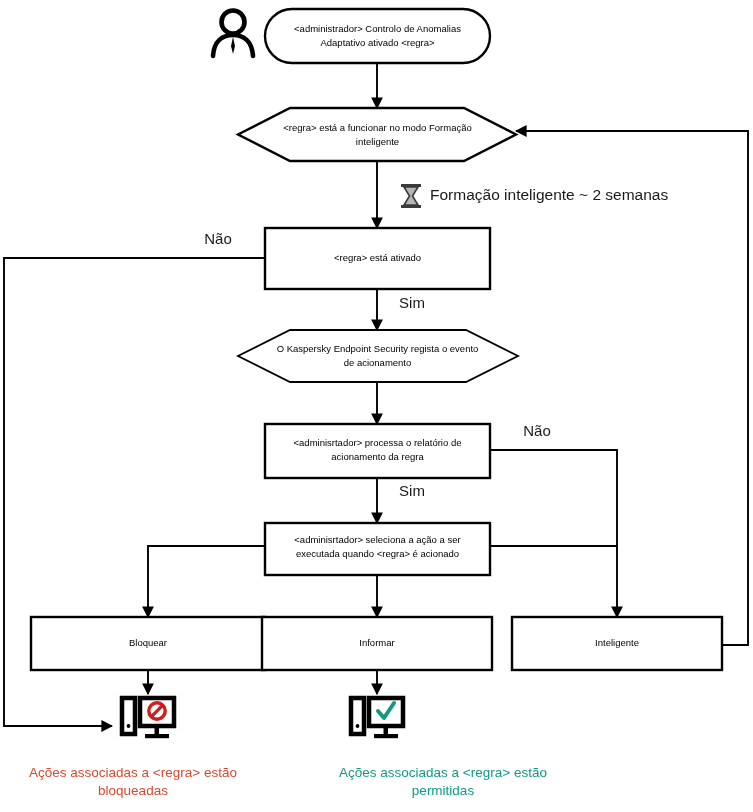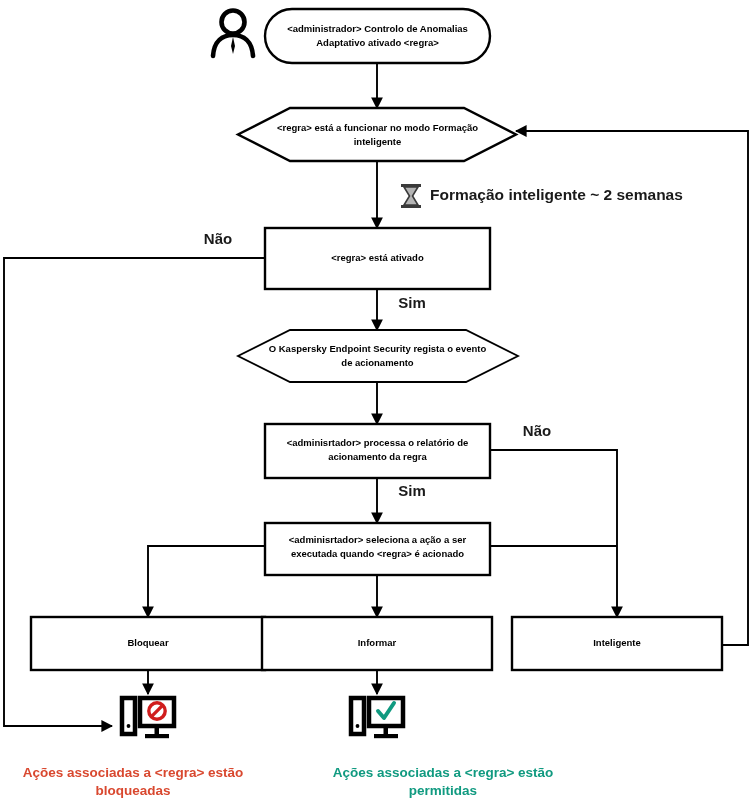--- a/index.html
+++ b/index.html
@@ -10,21 +10,20 @@
   body {
     width: 753px;
     height: 812px;
     font-family: "Liberation Sans", sans-serif;
     overflow: hidden;
   }
   #flow-root {
     position: relative;
     width: 753px;
     height: 773px;
-    font-weight: bold;
   }
   svg.flow {
     display: block;
     width: 753px;
     height: 812px;
   }
   .node-shape {
     fill: #ffffff;
     stroke: #000000;
     stroke-width: 2.4;

